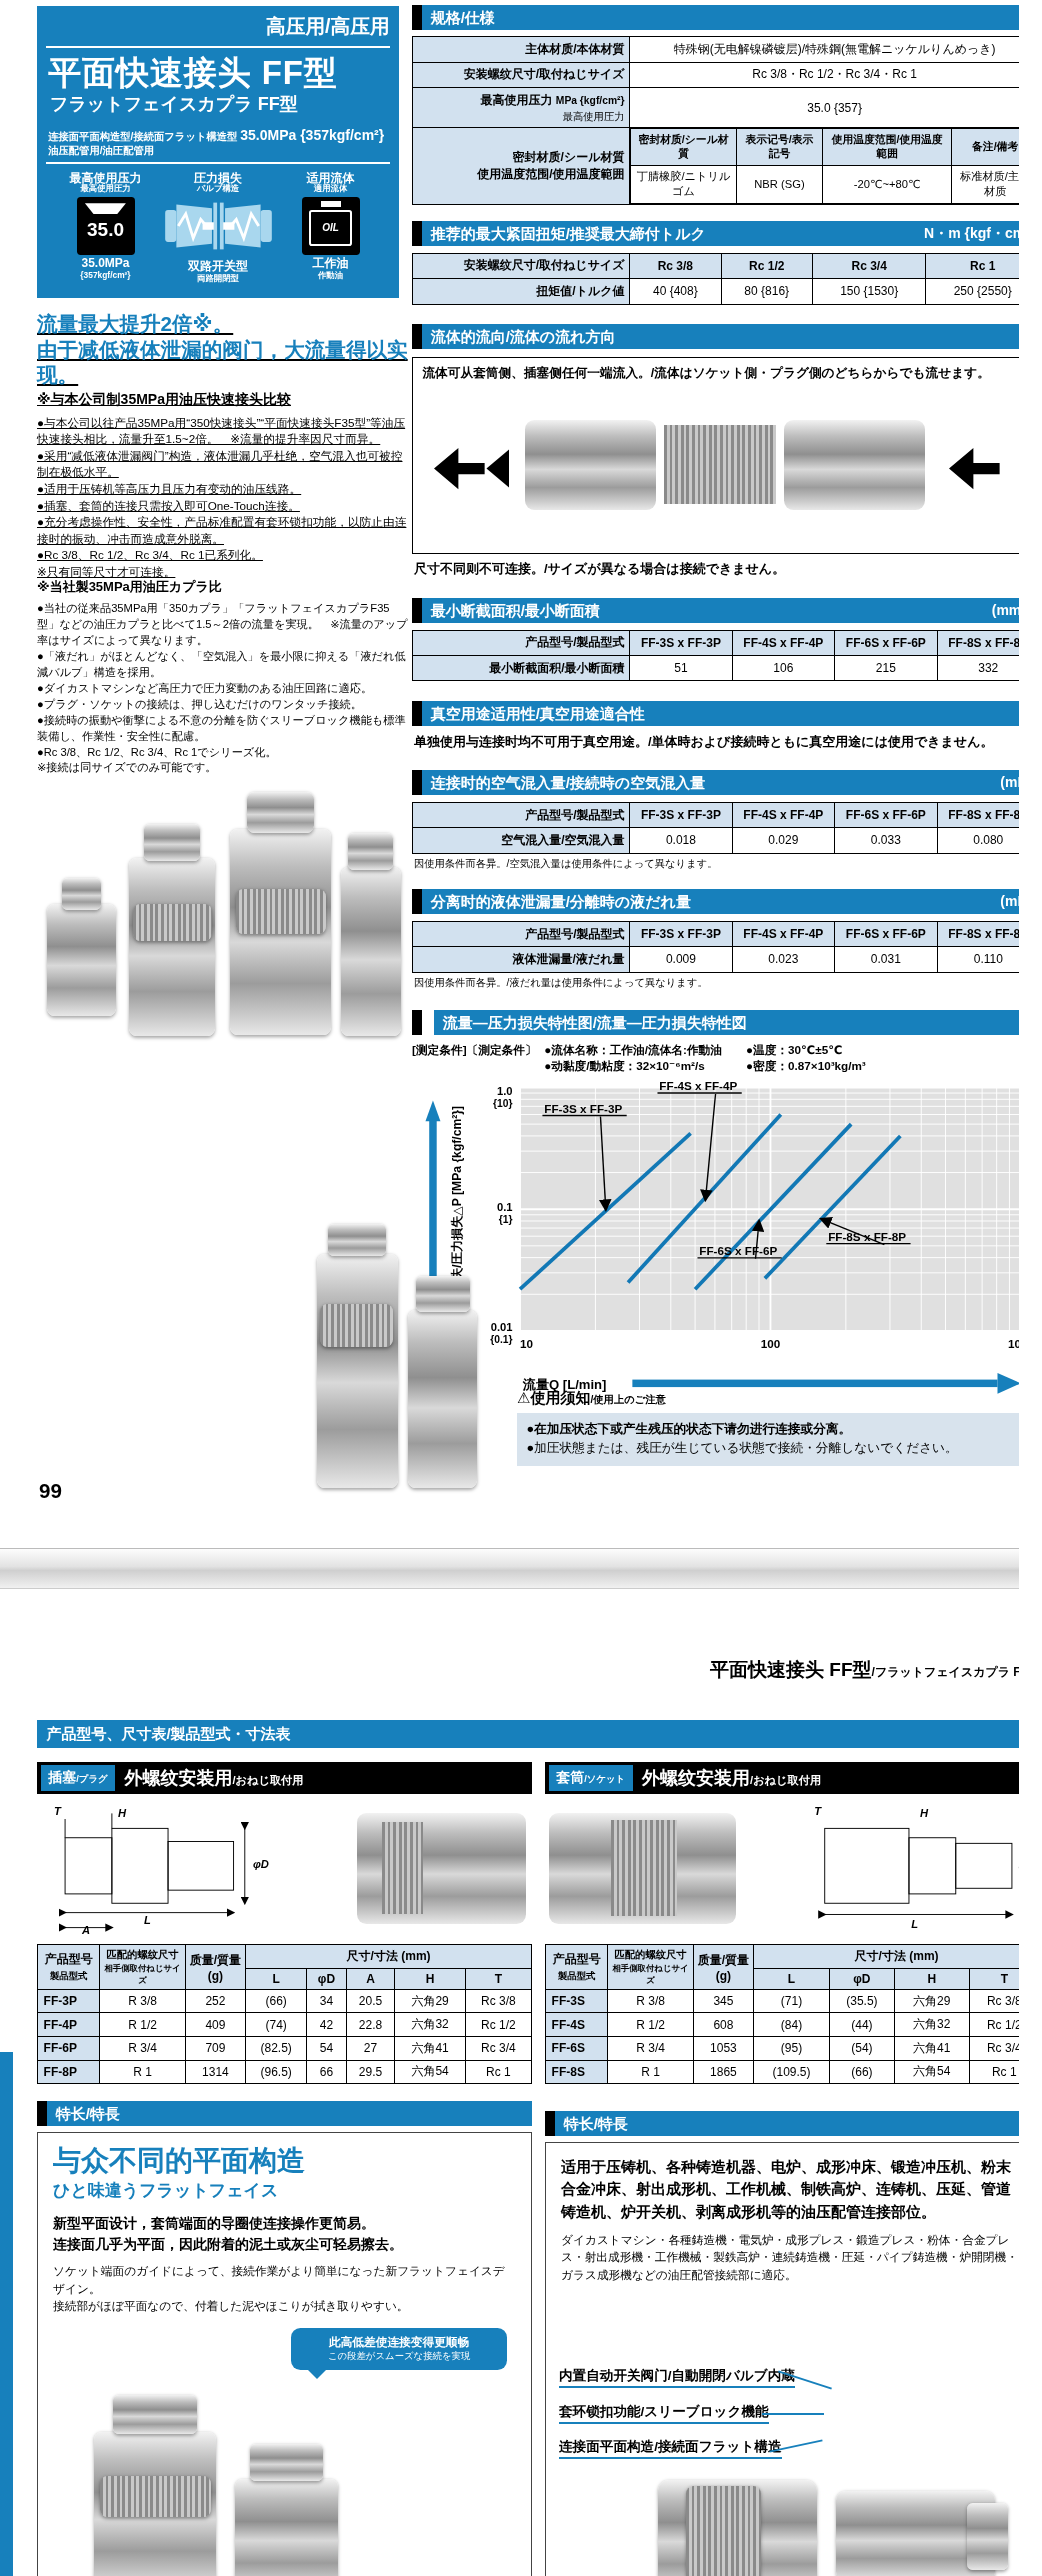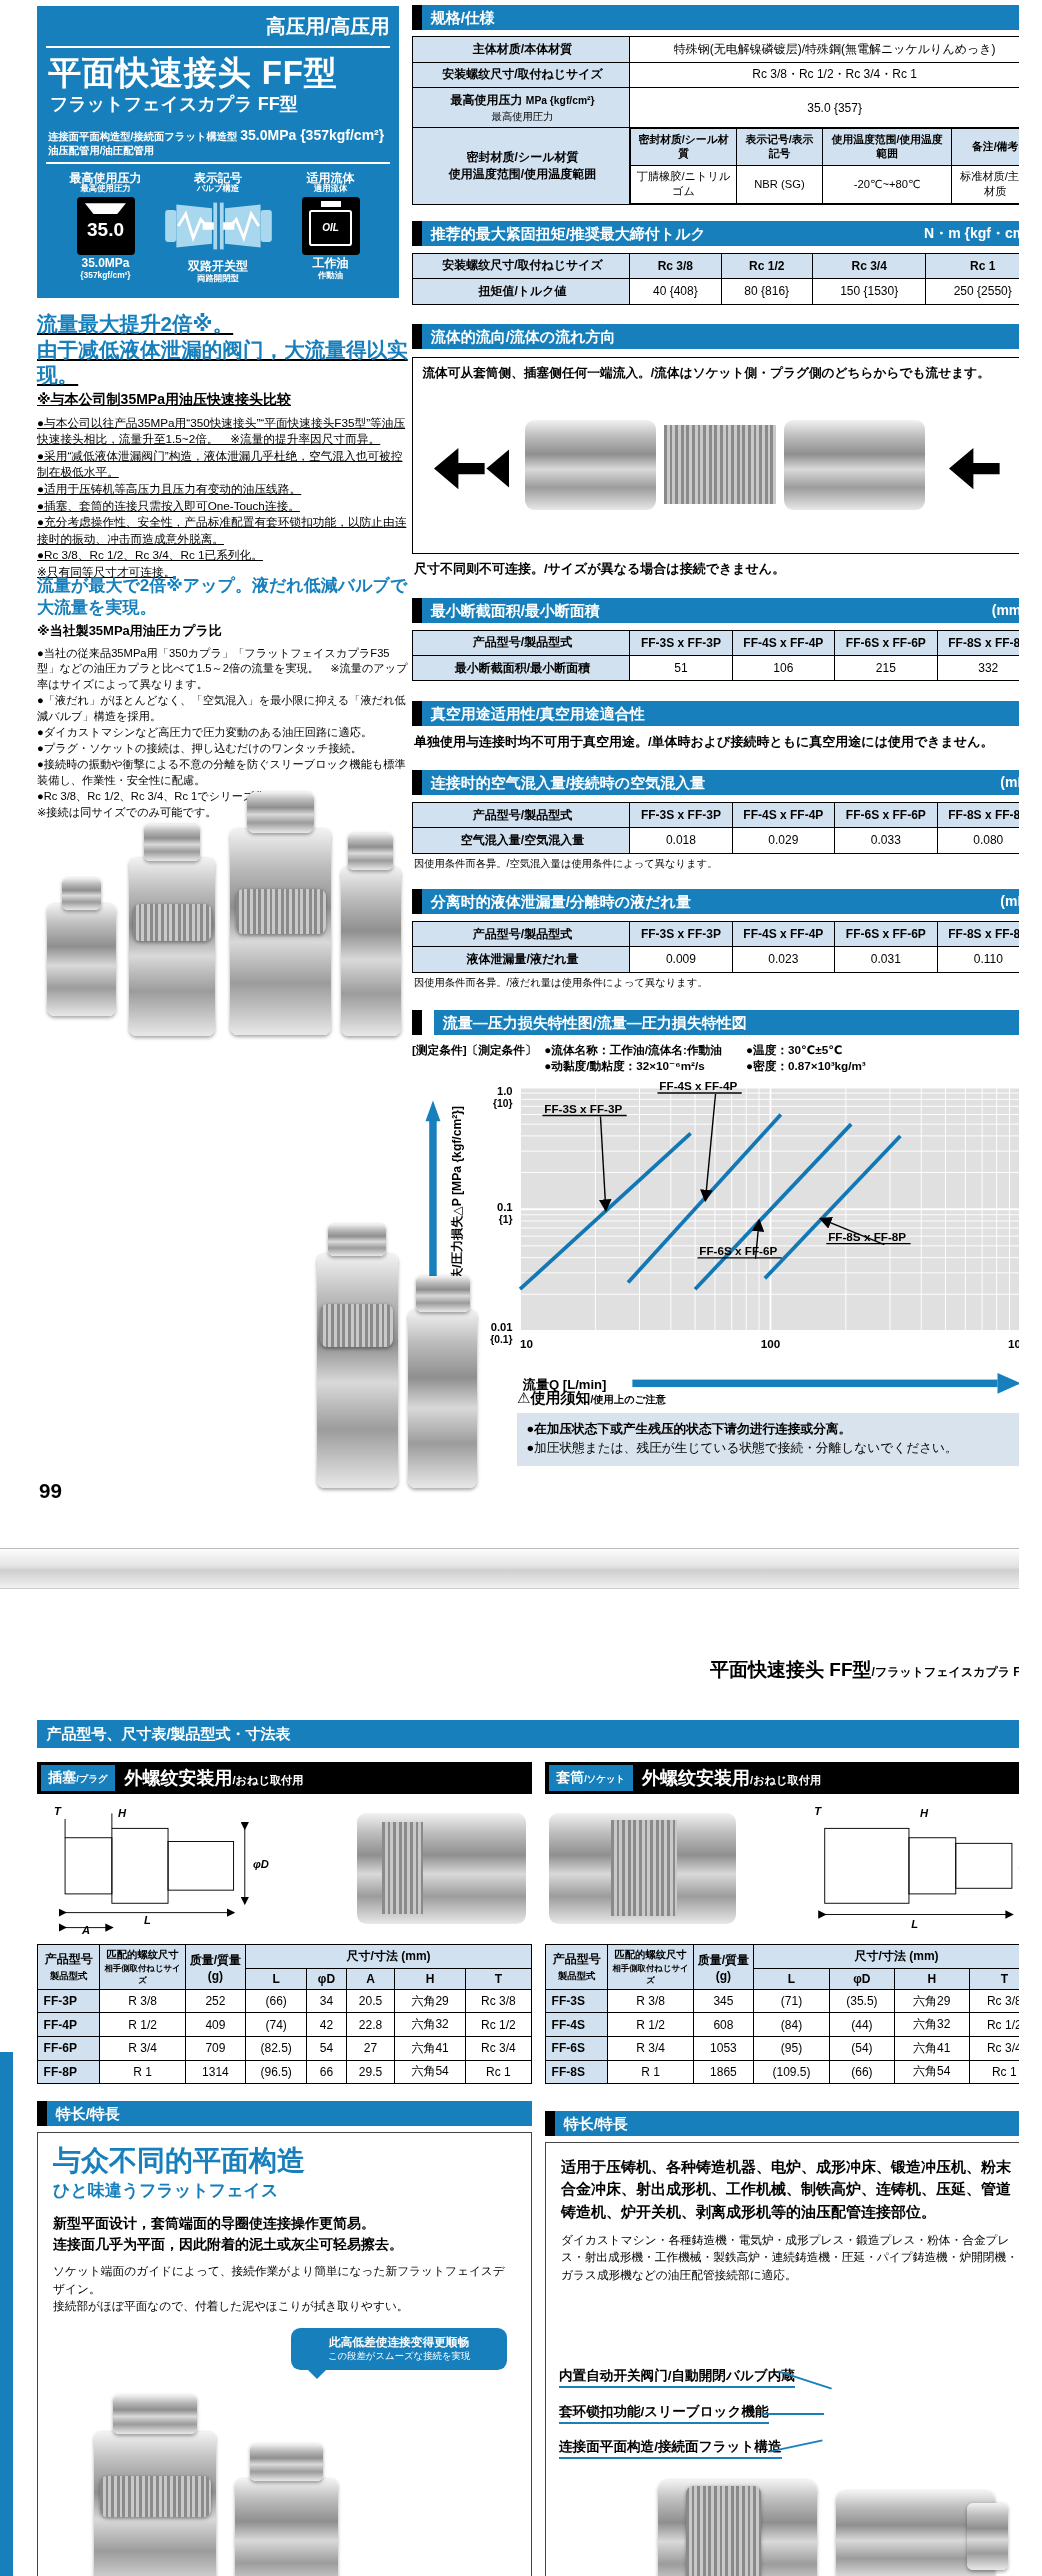--- a/index.html
+++ b/index.html
@@ -42,21 +42,21 @@
   .knurl{background:repeating-linear-gradient(90deg,#8a8a8a 0 2.8px,#c9c9c9 2.8px 5.6px);}
 
   
   .rcol{position:absolute;left:412px;top:4.7px;width:628px;}
   .sec-h{display:flex;align-items:stretch;height:25px;margin-top:0;}
   .sec-h .notch{width:10.3px;background:#000;}
   .sec-h .bar{flex:1;background:#1780bc;color:#fff;font-weight:bold;font-size:15px;line-height:25px;padding-left:8.4px;display:flex;justify-content:space-between;}
   .sec-h .bar .unit{padding-right:9.4px;font-size:14px;}
   table.t{border-collapse:collapse;width:100%;font-size:12px;}
   table.t th,table.t td{border:0.9px solid #000;padding:3.7px 4.7px;text-align:center;vertical-align:middle;}
-  table.t .lab{background:#d2e1ef;text-align:center;font-weight:bold;padding-left:7.5px;}
+  table.t .lab{background:#d2e1ef;text-align:right;font-weight:bold;padding-left:7.5px;}
   table.t .hd{background:#d2e1ef;font-weight:bold;}
   .tbl-note{font-size:10.3px;margin:3.7px 0 0 1.9px;}
   .stmt{font-size:13px;font-weight:bold;margin:6.6px 0 0 1.9px;}
   .flow-box{border:0.9px solid #000;margin-top:7.5px;height:195px;position:relative;}
   .flow-box .txt{font-size:12.7px;font-weight:bold;padding:7.5px 7.5px 0 9.4px;}
   .inner-t{border-collapse:collapse;width:100%;font-size:11.2px;margin:-3.7px -4.7px;}
   .inner-t th,.inner-t td{border:0.9px solid #000;padding:2.8px 3.7px;text-align:center;}
   .inner-t th{background:#d2e1ef;font-weight:bold;font-size:10.8px;}
 
   
@@ -129,21 +129,21 @@
     <div class="hero-icons">
       <div class="hicon">
         <div class="lab"><span>最高使用压力</span><span class="jp">最高使用圧力</span></div>
         <div class="ibox">
             <div class="trap"></div>
             <div class="num">35.0</div>
           </div>
         <div class="cap"><span>35.0MPa</span><span class="jp">{357kgf/cm²}</span></div>
       </div>
       <div class="hicon">
-        <div class="lab"><span>表示記号</span><span class="jp">バルブ構造</span></div>
+        <div class="lab"><span>圧力損失</span><span class="jp">バルブ構造</span></div>
         <svg class="vicon" viewBox="0 0 118 62">
           <rect x="2" y="14" width="12" height="34" rx="3" fill="#a9d7ee"></rect>
           <polygon points="14,8 52,12 52,50 14,54" fill="#a9d7ee"></polygon>
           <rect x="53.5" y="6" width="4" height="50" fill="#a9d7ee"></rect>
           <rect x="60.5" y="6" width="4" height="50" fill="#a9d7ee"></rect>
           <polygon points="104,8 66,12 66,50 104,54" fill="#a9d7ee"></polygon>
           <rect x="104" y="14" width="12" height="34" rx="3" fill="#a9d7ee"></rect>
           <polyline points="16,31 24,18 32,44 40,24 46,31" fill="none" stroke="#fff" stroke-width="3"></polyline>
           <polyline points="72,31 78,24 86,44 94,18 102,31" fill="none" stroke="#fff" stroke-width="3"></polyline>
           <rect x="42" y="27" width="12" height="8" fill="#fff"></rect>
@@ -171,21 +171,20 @@
       <li>●采用“减低液体泄漏阀门”构造，液体泄漏几乎杜绝，空气混入也可被控制在极低水平。</li>
       <li>●适用于压铸机等高压力且压力有变动的油压线路。</li>
       <li>●插塞、套筒的连接只需按入即可One-Touch连接。</li>
       <li>●充分考虑操作性、安全性，产品标准配置有套环锁扣功能，以防止由连接时的振动、冲击而造成意外脱离。</li>
       <li>●Rc 3/8、Rc 1/2、Rc 3/4、Rc 1已系列化。</li>
       <li>※只有同等尺寸才可连接。</li>
     </ul>
   </div>
 
   <div class="intro" style="top:575px;">
-    <div class="h-blue-jp">流量が最大で2倍※アップ。液だれ低減バルブで大流量を実現。</div>
     <div class="note-b" style="font-size:13px;">※当社製35MPa用油圧カプラ比</div>
     <ul class="bul" style="font-size:11.2px;">
       <li>●当社の従来品35MPa用「350カプラ」「フラットフェイスカプラF35型」などの油圧カプラと比べて1.5～2倍の流量を実現。　※流量のアップ率はサイズによって異なります。</li>
       <li>●「液だれ」がほとんどなく、「空気混入」を最小限に抑える「液だれ低減バルブ」構造を採用。</li>
       <li>●ダイカストマシンなど高圧力で圧力変動のある油圧回路に適応。</li>
       <li>●プラグ・ソケットの接続は、押し込むだけのワンタッチ接続。</li>
       <li>●接続時の振動や衝撃による不意の分離を防ぐスリーブロック機能も標準装備し、作業性・安全性に配慮。</li>
       <li>●Rc 3/8、Rc 1/2、Rc 3/4、Rc 1でシリーズ化。</li>
       <li>※接続は同サイズでのみ可能です。</li>
     </ul>

